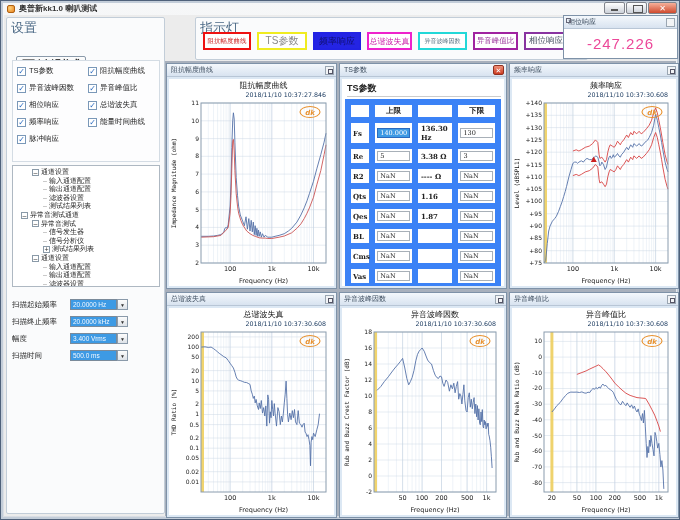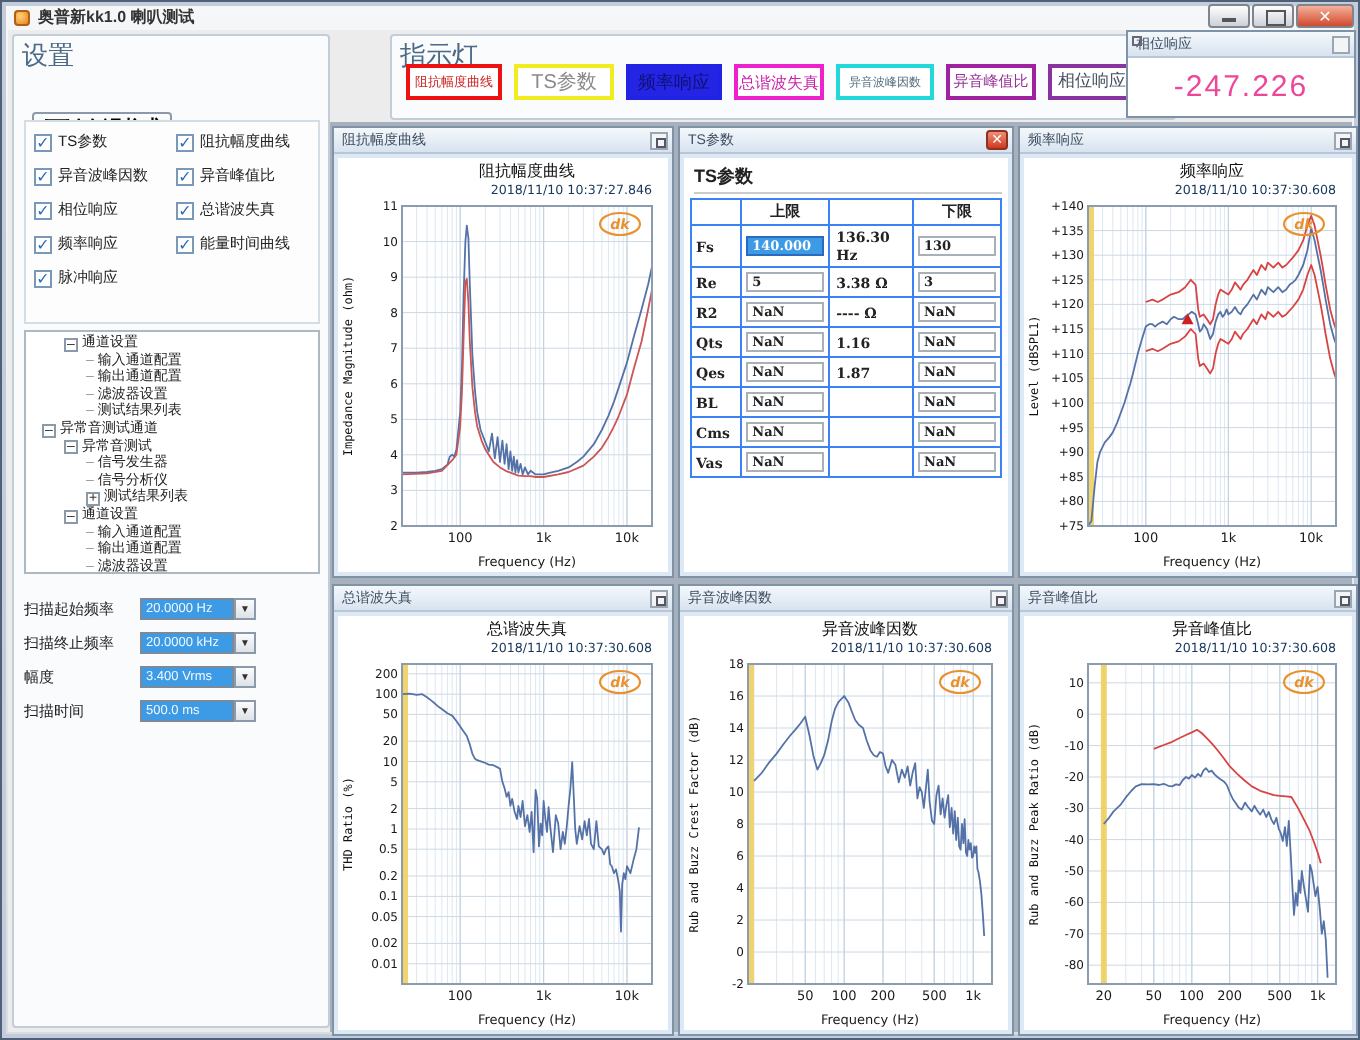--- a/index.html
+++ b/index.html
@@ -61,25 +61,25 @@
   svg { font-family:"DejaVu Sans",sans-serif; display:block; }
 
   
   .phase-panel { left:559px; top:0px; width:115px; height:44px; }
   .phase-value { flex:1; display:flex; align-items:center; justify-content:center; font-family:Liberation Sans, sans-serif; font-size:15px; letter-spacing:1px; color:#ec4899; background:#fff; }
 
   
   .ts-content { padding:2px 3px; }
   .ts-header { font-size:9px; font-weight:bold; margin:1px 0 2px 2px; border-bottom:1px solid #ccc; padding-bottom:1px; }
   table.ts-table { border-collapse:collapse; width:100%; table-layout:fixed; }
-  .ts-table th, .ts-table td { border:1px solid #3b82f6; font-size:7px; padding:1px; vertical-align:middle; }
+  .ts-table th, .ts-table td { border:6px solid #3b82f6; font-size:7px; padding:1px; vertical-align:middle; }
   .ts-table th { height:13px; font-weight:bold; font-size:7.5px; text-align:center; }
   .ts-table td.nm { font-family:"DejaVu Serif",serif; font-weight:bold; padding-left:2px; }
   .ts-table td.val { font-family:"DejaVu Serif",serif; font-weight:bold; padding-left:3px; }
-  .cellinput { border:1px solid #a8b0b8; background:#fff; height:10px; line-height:9px; font-size:6.5px; font-family:"DejaVu Serif",serif; font-weight:bold; padding-left:2px; margin:1px; overflow:hidden; white-space:nowrap; }
+  .cellinput { border:1px solid #a8b0b8; background:#fff; height:10px; line-height:9px; font-size:6.5px; font-family:"DejaVu Serif",serif; font-weight:normal; padding-left:2px; margin:1px; overflow:hidden; white-space:nowrap; }
   .cellinput.sel { background:#3d9ae4; color:#fff; border-color:#2a6bc0; }
 </style>
 </head>
 <body>
 
 <div class="window">
   <div class="titlebar">
     <span class="app-icon"></span>
     <span class="title">奥普新kk1.0 喇叭测试</span>
   </div>

